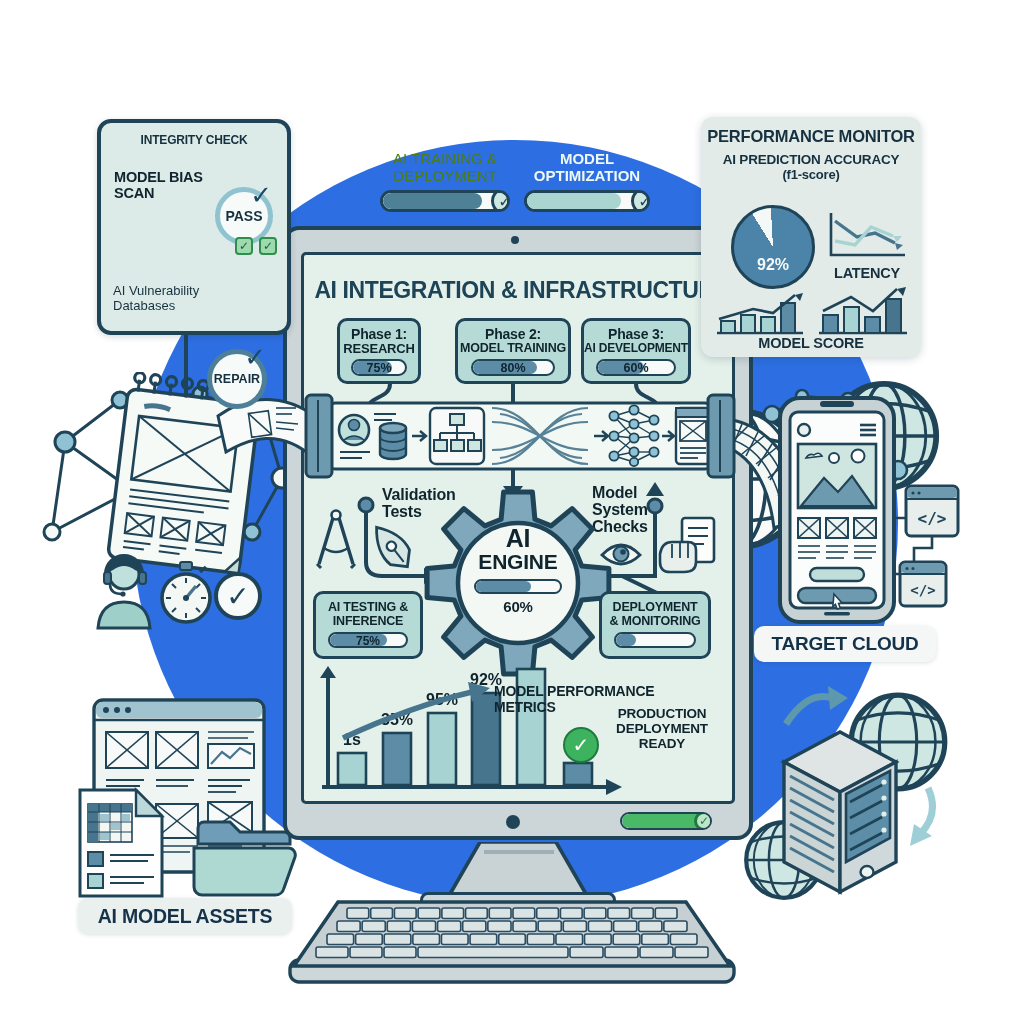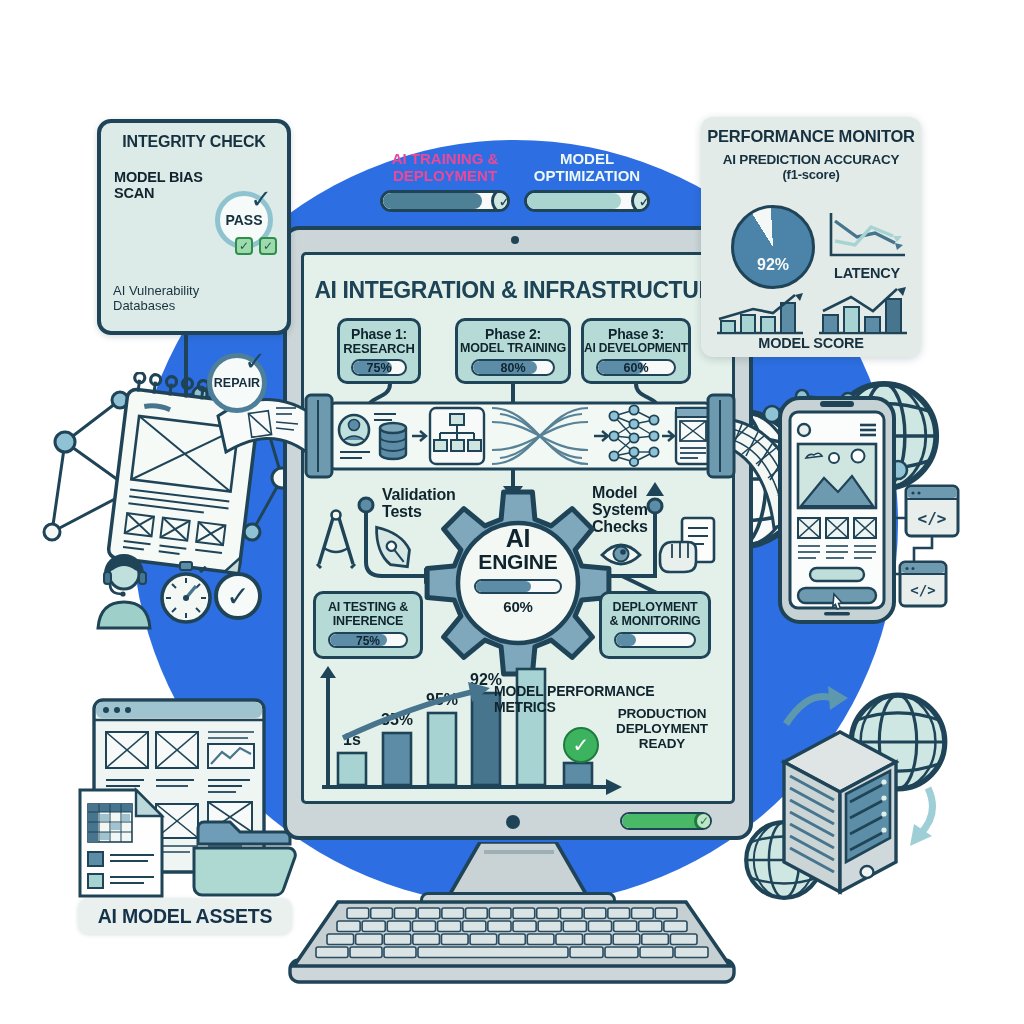--- a/index.html
+++ b/index.html
@@ -156,38 +156,38 @@
 
   
   <div class="ab status-circle" style="left:214px;top:572px;width:48px;height:48px;border:4px solid #1f4458;">
     <span style="font-size:28px;color:#1f4458;font-weight:700;">✓</span>
   </div>
 
   
 
   
   <div class="ab panel" style="left:97px;top:119px;width:194px;height:216px;z-index:7;">
-    <div class="ttl" style="margin-top:10px;font-size:16px;">INTEGRITY CHECK</div>
+    <div class="ttl" style="margin-top:10px;font-size:12px;">INTEGRITY CHECK</div>
     <div class="blk ab" style="left:13px;top:46px;width:100px;font-size:14.5px;line-height:16px;">MODEL BIAS SCAN</div>
     <div class="ab status-circle" style="left:114px;top:40px;width:58px;height:58px;border:5px solid #8fc3cf;font-size:14px;">
       <span>PASS</span>
       <span class="status-check" style="top:-12px;right:-4px;font-size:26px;">✓</span>
     </div>
     <span class="chk-sq ab" style="left:134px;top:114px;">✓</span>
     <span class="chk-sq ab" style="left:158px;top:114px;">✓</span>
     <div class="ab" style="left:12px;top:160px;width:100px;font-size:13px;line-height:15px;color:#18323f;">AI Vulnerability Databases</div>
     <div class="ab status-circle" style="left:106px;top:144px;width:60px;height:60px;border:5px solid #4d7f99;font-size:12.5px;">
       <span>REPAIR</span>
       <span class="status-check" style="top:-12px;right:-4px;font-size:26px;">✓</span>
     </div>
   </div>
 
   
   <div class="ab" style="left:378px;top:150px;width:134px;z-index:5;">
-    <div style="text-align:center;font-weight:700;font-size:15px;line-height:17px;color:#ec4899;">AI TRAINING &amp; DEPLOYMENT</div>
+    <div style="text-align:center;font-weight:400;font-size:15px;line-height:17px;color:#4d7c0f;">AI TRAINING &amp; DEPLOYMENT</div>
     <div class="pill-track" style="margin:6px 2px 0;height:22px;">
       <div class="pill-fill" style="background: rgb(78, 128, 150); width: 80%;"></div>
       <div class="check-badge ab" style="right:-12px;top:-6px;width:28px;height:28px;font-size:16px;background:#cfe7e1;">
           <span>✓</span>
         </div>
     </div>
   </div>
   <div class="ab" style="left:522px;top:150px;width:130px;z-index:5;">
     <div style="text-align:center;font-weight:700;font-size:15px;line-height:17px;color:#eef8f4;">MODEL OPTIMIZATION</div>
     <div class="pill-track" style="margin:6px 2px 0;height:22px;">
@@ -676,20 +676,23 @@
       <rect x="8" y="84" width="46" height="44" rx="5" fill="#e7eeec" stroke="#1f4458" stroke-width="3"></rect>
       <path d="M8,96 h46" stroke="#1f4458" stroke-width="2"></path>
       <rect x="9.5" y="85.5" width="43" height="9.5" rx="3.5" fill="#6e9ab0"></rect>
       <circle cx="15" cy="90.5" r="1.5" fill="#1f4458"></circle>
         <circle cx="21" cy="90.5" r="1.5" fill="#1f4458"></circle>
       <text x="31" y="117" text-anchor="middle" font-family="DejaVu Sans Mono, monospace" font-size="14" font-weight="bold" fill="#1f4458">&lt;/&gt;</text>
     </g>
   </svg>
 
   
+  <div class="ab name-pill" style="left:754px;top:626px;width:182px;height:36px;font-size:19px;z-index:6;">
+    <span>TARGET CLOUD</span>
+  </div>
 
   
   <svg class="ab" style="left:90px;top:694px;z-index:5;" width="180" height="184" viewBox="0 0 180 184">
     <rect x="4" y="6" width="170" height="172" rx="9" fill="#eff5f2" stroke="#1f4458" stroke-width="3.4"></rect>
     <path d="M4,26 h170" stroke="#1f4458" stroke-width="2.4"></path>
     <rect x="6" y="8" width="166" height="16" rx="6" fill="#9fc3cf"></rect>
     <circle cx="16" cy="16" r="3" fill="#1f4458"></circle>
       <circle cx="27" cy="16" r="3" fill="#1f4458"></circle>
       <circle cx="38" cy="16" r="3" fill="#1f4458"></circle>
     <g fill="#f7faf8" stroke="#1f4458" stroke-width="2">

